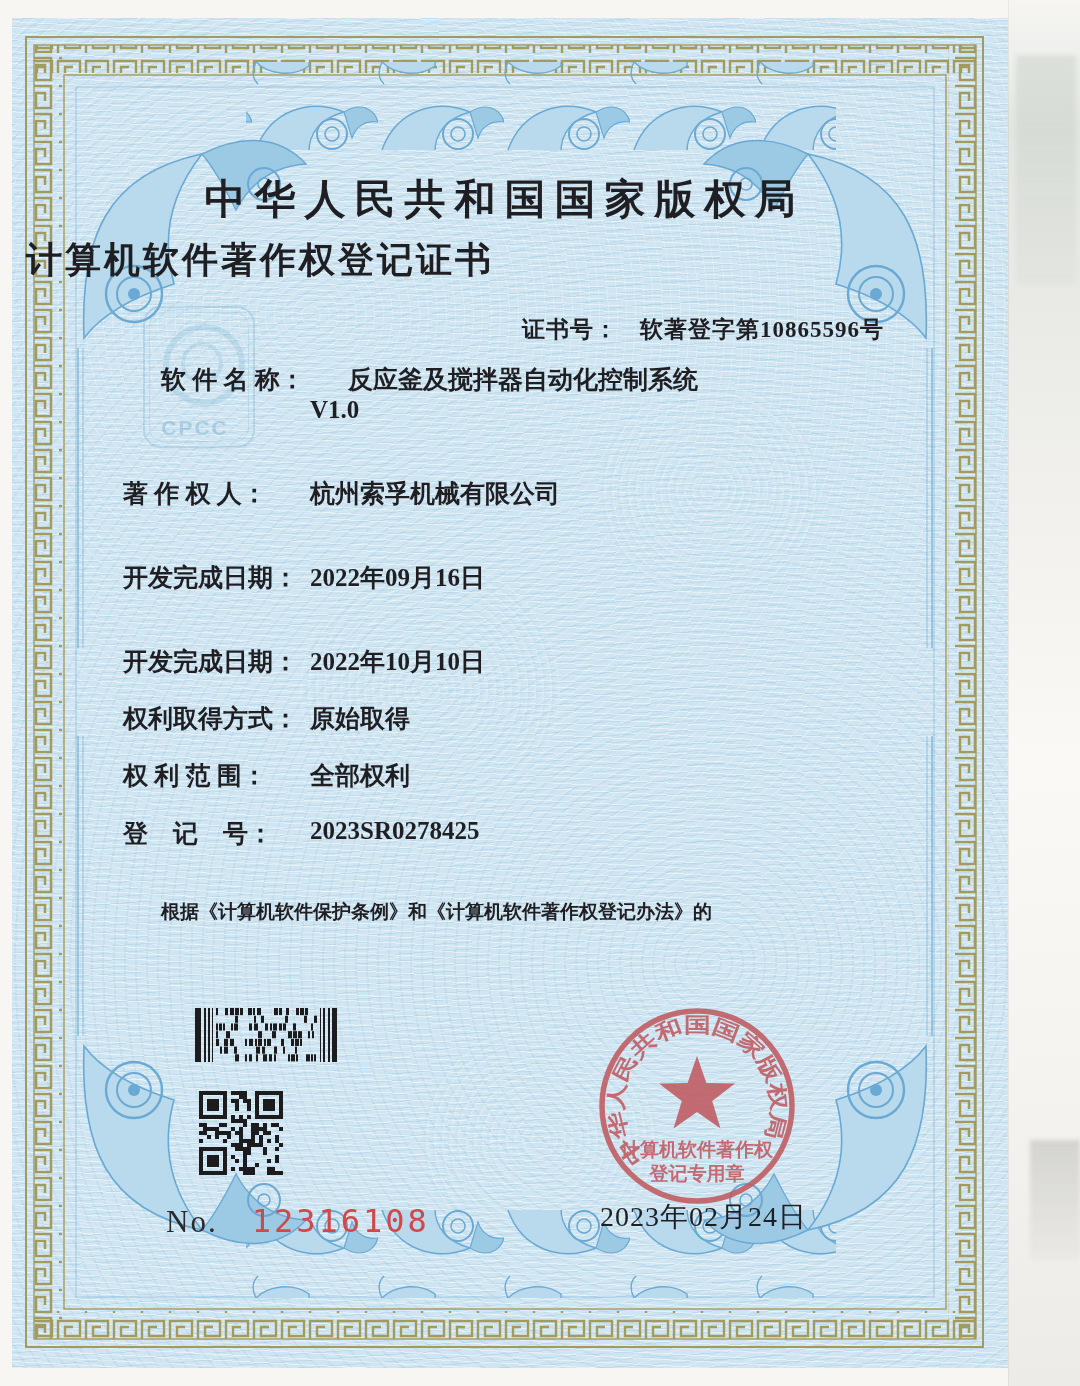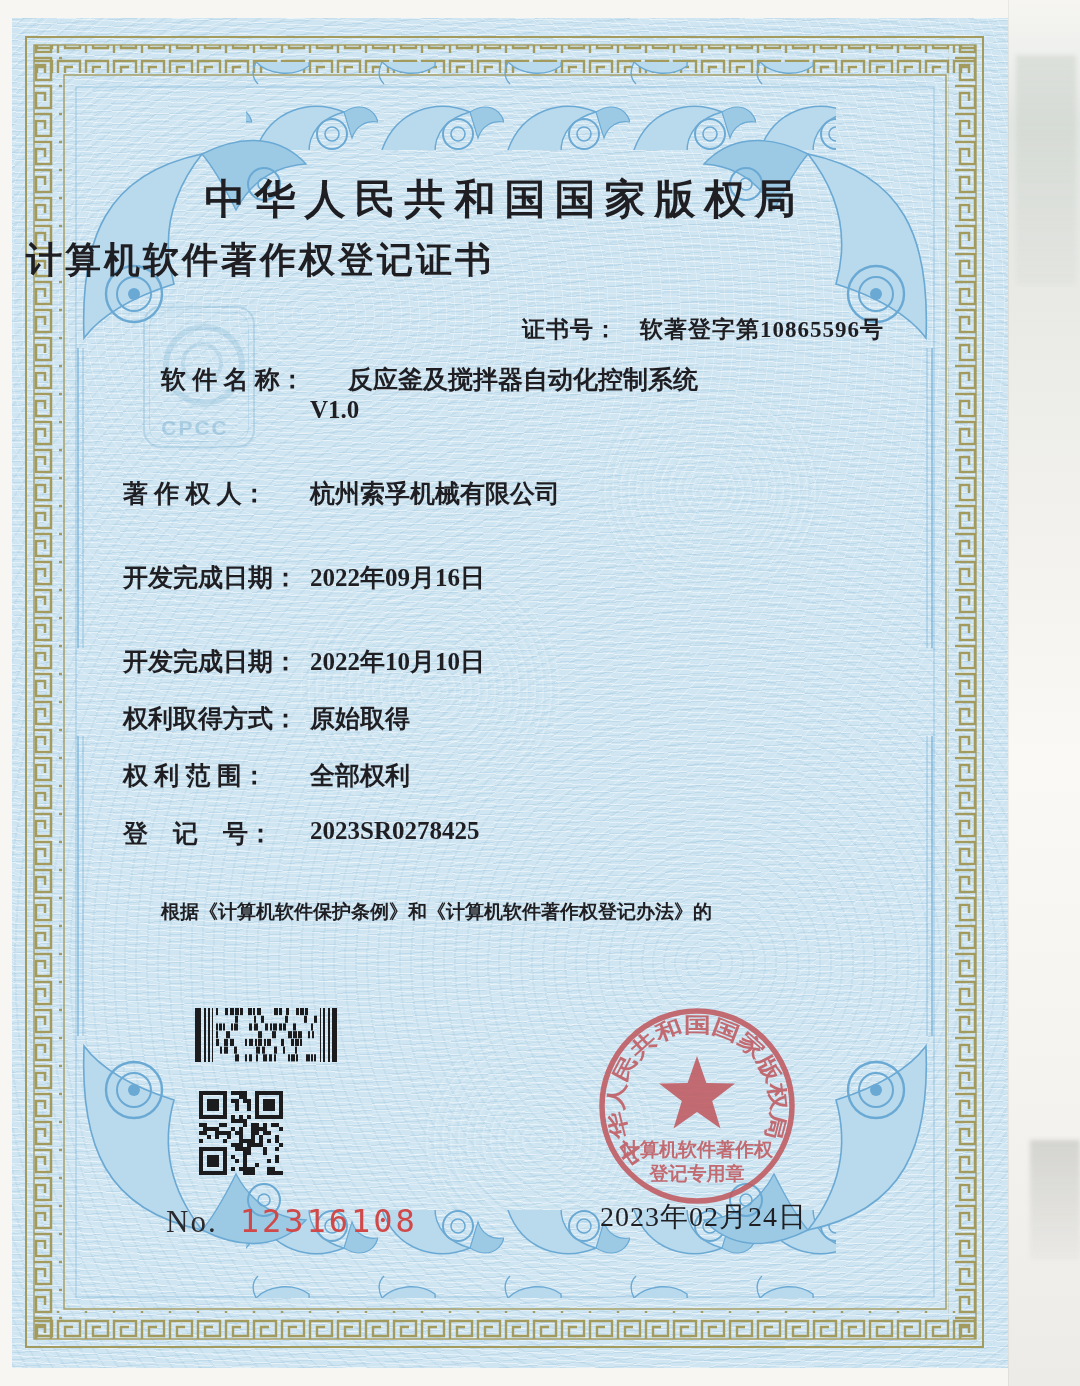--- a/index.html
+++ b/index.html
@@ -68,21 +68,21 @@
   .cpcc .cpcc-label{position:absolute;left:0;right:8px;bottom:8px;text-align:center;
     font-family:"Liberation Sans","DejaVu Sans",sans-serif;font-weight:700;font-size:21px;letter-spacing:2px;color:rgba(110,168,202,.8);}
 
   
   .barcode{position:absolute;left:195px;top:1008px;z-index:2;}
   .qrcode{position:absolute;left:199px;top:1091px;z-index:2;}
 
   .serial{position:absolute;left:166px;top:1202px;z-index:2;white-space:nowrap;}
   .serial .no{font-size:31px;color:#2a2a2e;letter-spacing:2px;}
   .serial .num{font-family:"DejaVu Sans Mono","Liberation Mono",monospace;
-    font-size:32px;color:#d04848;letter-spacing:3px;margin-left:22px;}
+    font-size:32px;color:#d04848;letter-spacing:3px;margin-left:34px;}
 
   .issue-date{position:absolute;left:600px;top:1198px;z-index:4;
     font-size:28px;font-weight:400;letter-spacing:1px;}
 
   .stamp{position:absolute;left:597px;top:1006px;z-index:5;opacity:.88;filter:blur(.3px);}
 </style>
 </head>
 <body>
 
 <div class="paper"></div>

